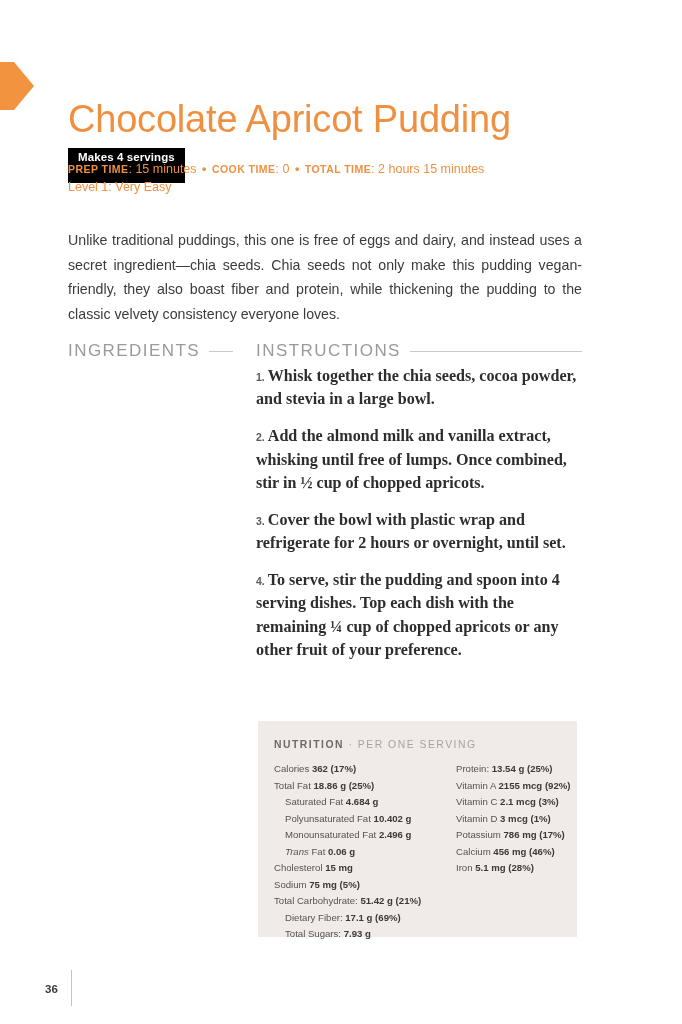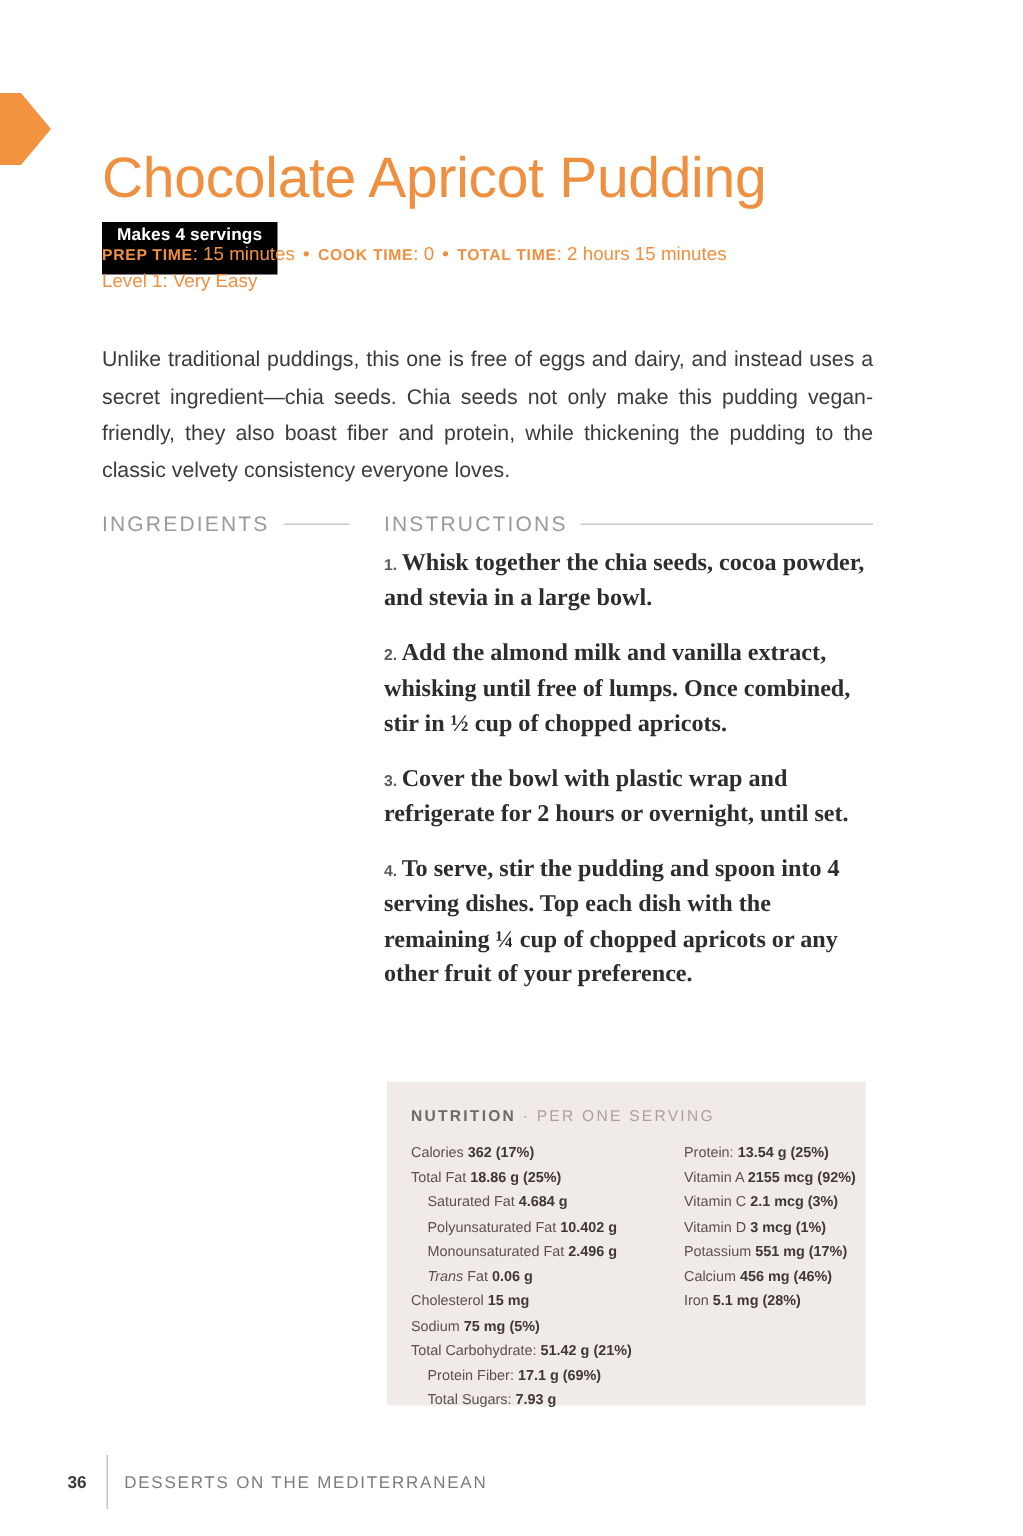--- a/index.html
+++ b/index.html
@@ -96,21 +96,21 @@
     color: #3b3b3b;
     text-align: justify;
   }
 
   
   .col-head {
     position: absolute;
     display: flex;
     align-items: center;
     gap: 9px;
-    font-size: 14px;
+    font-size: 17px;
     letter-spacing: 1.45px;
     color: #9a9a9a;
     font-weight: 400;
     text-transform: uppercase;
   }
   .col-head .rule {
     flex: 1 1 auto;
     height: 1px;
     background: #c9c9c9;
   }
@@ -280,34 +280,33 @@
       <div class="nutrition-col left" id="nutrition-left">
           <div class="nut-row"><span>Calories</span> <span class="v">362 (17%)</span></div>
           <div class="nut-row"><span>Total Fat</span> <span class="v">18.86 g (25%)</span></div>
           <div class="nut-row indent"><span>Saturated Fat</span> <span class="v">4.684 g</span></div>
           <div class="nut-row indent"><span>Polyunsaturated Fat</span> <span class="v">10.402 g</span></div>
           <div class="nut-row indent"><span>Monounsaturated Fat</span> <span class="v">2.496 g</span></div>
           <div class="nut-row indent"><span class="ital">Trans</span> <span>Fat</span> <span class="v">0.06 g</span></div>
           <div class="nut-row"><span>Cholesterol</span> <span class="v">15 mg</span></div>
           <div class="nut-row"><span>Sodium</span> <span class="v">75 mg (5%)</span></div>
           <div class="nut-row"><span>Total Carbohydrate:</span> <span class="v">51.42 g (21%)</span></div>
-          <div class="nut-row indent"><span>Protein Fiber:</span> <span class="v">17.1 g (69%)</span></div>
+          <div class="nut-row indent"><span>Dietary Fiber:</span> <span class="v">17.1 g (69%)</span></div>
           <div class="nut-row indent"><span>Total Sugars:</span> <span class="v">7.93 g</span></div>
         </div>
       <div class="nutrition-col right" id="nutrition-right">
           <div class="nut-row"><span>Protein:</span> <span class="v">13.54 g (25%)</span></div>
           <div class="nut-row"><span>Vitamin A</span> <span class="v">2155 mcg (92%)</span></div>
           <div class="nut-row"><span>Vitamin C</span> <span class="v">2.1 mcg (3%)</span></div>
           <div class="nut-row"><span>Vitamin D</span> <span class="v">3 mcg (1%)</span></div>
-          <div class="nut-row"><span>Potassium</span> <span class="v">551 mg (17%)</span></div>
+          <div class="nut-row"><span>Potassium</span> <span class="v">786 mg (17%)</span></div>
           <div class="nut-row"><span>Calcium</span> <span class="v">456 mg (46%)</span></div>
           <div class="nut-row"><span>Iron</span> <span class="v">5.1 mg (28%)</span></div>
         </div>
     </div>
   </div>
 
   <div class="footer">
     <span class="pageno">36</span>
     <span class="divider"></span>
-    <span class="booktitle">Desserts on the Mediterranean</span>
   </div>
 
 </div>
 
 </body></html>

